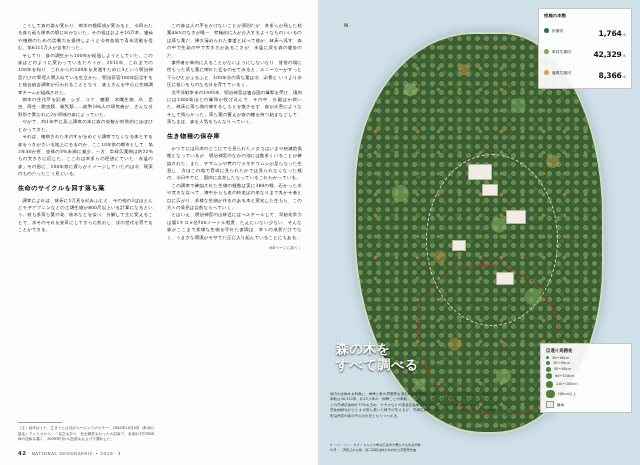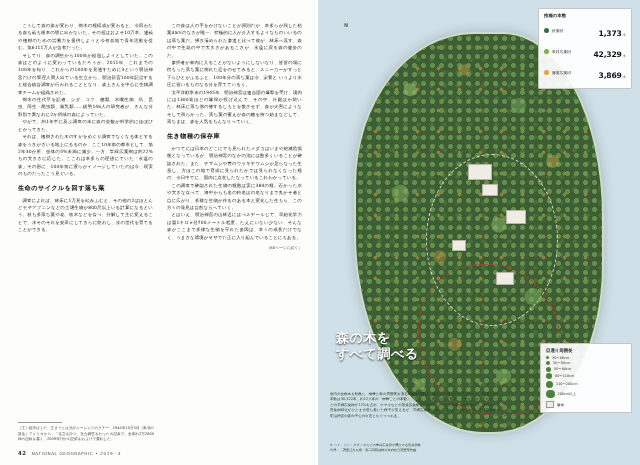--- a/index.html
+++ b/index.html
@@ -141,21 +141,21 @@
   .legunit{font-size:3.4px;color:#444;margin-left:1px;}
 
   .scalepanel{right:8px;bottom:52px;width:92px;}
   .szrow{display:flex;align-items:center;gap:3px;margin-bottom:1.6px;}
   .dot{border-radius:50%;background:#4f7f3c;flex:none;}
   .szlab{font-size:3.4px;color:#333;}
   .bldrow{display:flex;align-items:center;gap:3px;margin-top:3px;}
   .bldsw{width:6px;height:5px;background:#efece4;border:.5px solid #999;}
 
   .callout{
-    position:absolute;left:18px;bottom:103px;
+    position:absolute;left:18px;bottom:92px;
     font-size:13px;font-weight:bold;line-height:16px;
     color:#ffffff;text-shadow:0 1px 2px rgba(0,0,0,.75);
     letter-spacing:.5px;
   }
   .mapnote{
     position:absolute;left:12px;bottom:46px;width:170px;
     font-size:3.5px;line-height:5.4px;color:#1f3a1c;text-align:justify;
   }
   .mapcredit{
     position:absolute;left:12px;bottom:12px;width:200px;
@@ -224,41 +224,41 @@
 
     <div class="panel trees">
       <div class="ttl">推種の本数</div>
 
       <div class="legrow">
         <div class="legL">
           <span class="sw" style="background:#2f6f3f"></span>
           <span class="legname">針葉樹</span>
         </div>
         <div>
-          <span class="legval">1,373</span><span class="legunit">本</span>
+          <span class="legval">1,764</span><span class="legunit">本</span>
         </div>
       </div>
 
       <div class="legrow">
         <div class="legL">
           <span class="sw" style="background:#7fae4a"></span>
           <span class="legname">常緑広葉樹</span>
         </div>
         <div>
           <span class="legval">42,329</span><span class="legunit">本</span>
         </div>
       </div>
 
       <div class="legrow">
         <div class="legL">
           <span class="sw" style="background:#d9a63c"></span>
           <span class="legname">落葉広葉樹</span>
         </div>
         <div>
-          <span class="legval">3,869</span><span class="legunit">本</span>
+          <span class="legval">8,366</span><span class="legunit">本</span>
         </div>
       </div>
     </div>
 
     <div class="panel scalepanel">
       <div class="ttl">目通り周囲長</div>
 
       <div class="szrow">
         <span class="dot" style="width:3px;height:3px"></span>
         <span class="szlab">30〜80cm</span>

